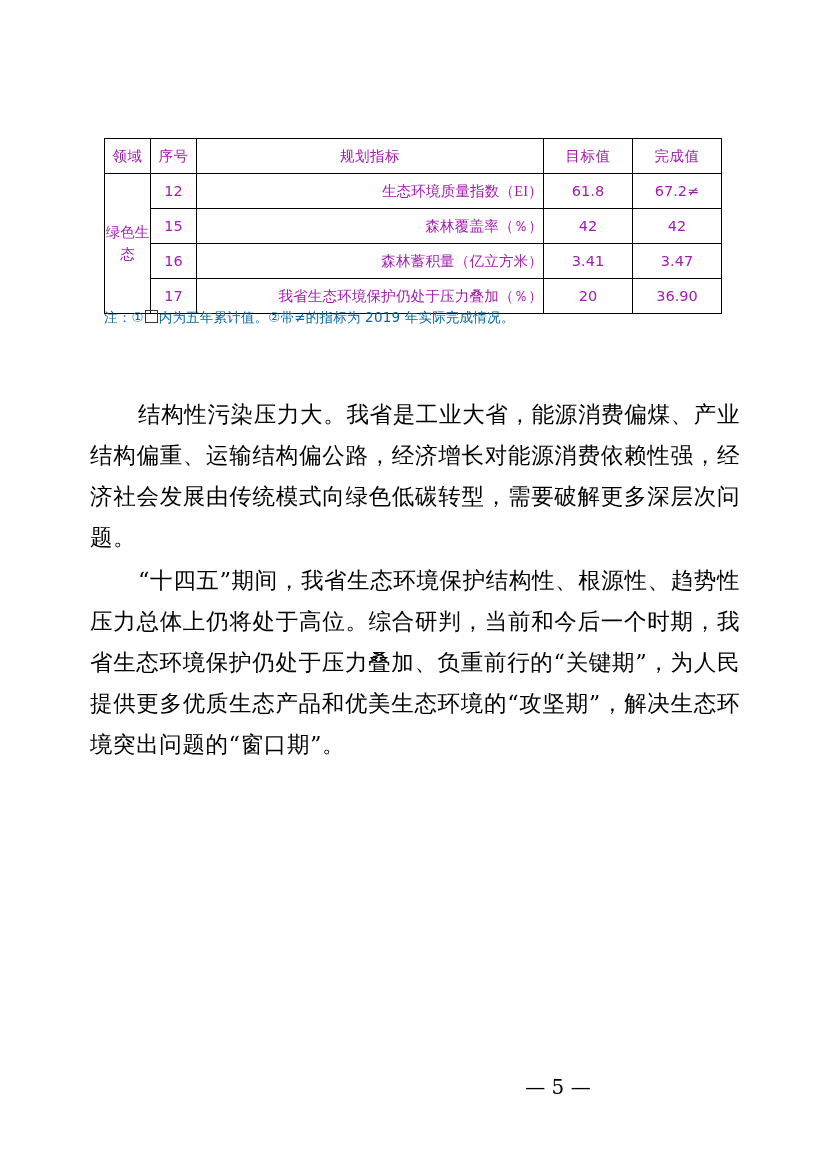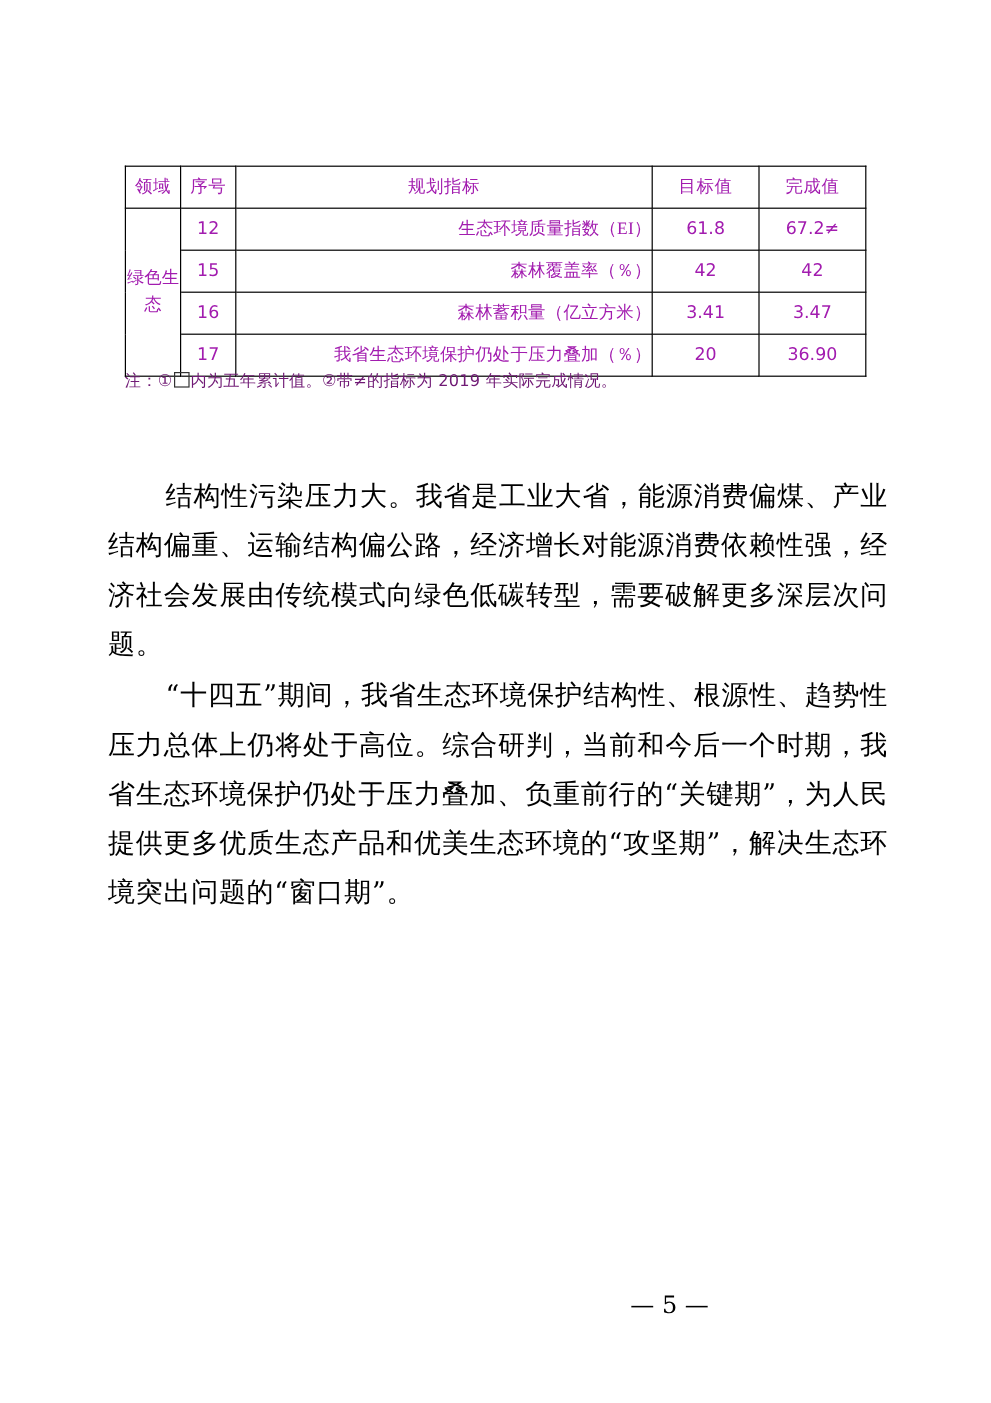--- a/index.html
+++ b/index.html
@@ -71,21 +71,21 @@
     font-size: 14px;
   }
   
   .note {
     position: absolute;
     left: 104px;
     top: 309px;
     width: 640px;
     font-size: 13.5px;
     font-family: "DejaVu Sans", "Liberation Sans", sans-serif;
-    color: #701a75;
+    color: #0369a1;
     letter-spacing: 0.2px;
   }
   .note .box {
     display: inline-block;
     width: 11px;
     height: 11px;
     border: 1px solid #333;
     vertical-align: -1px;
     margin: 0 1px;
   }

